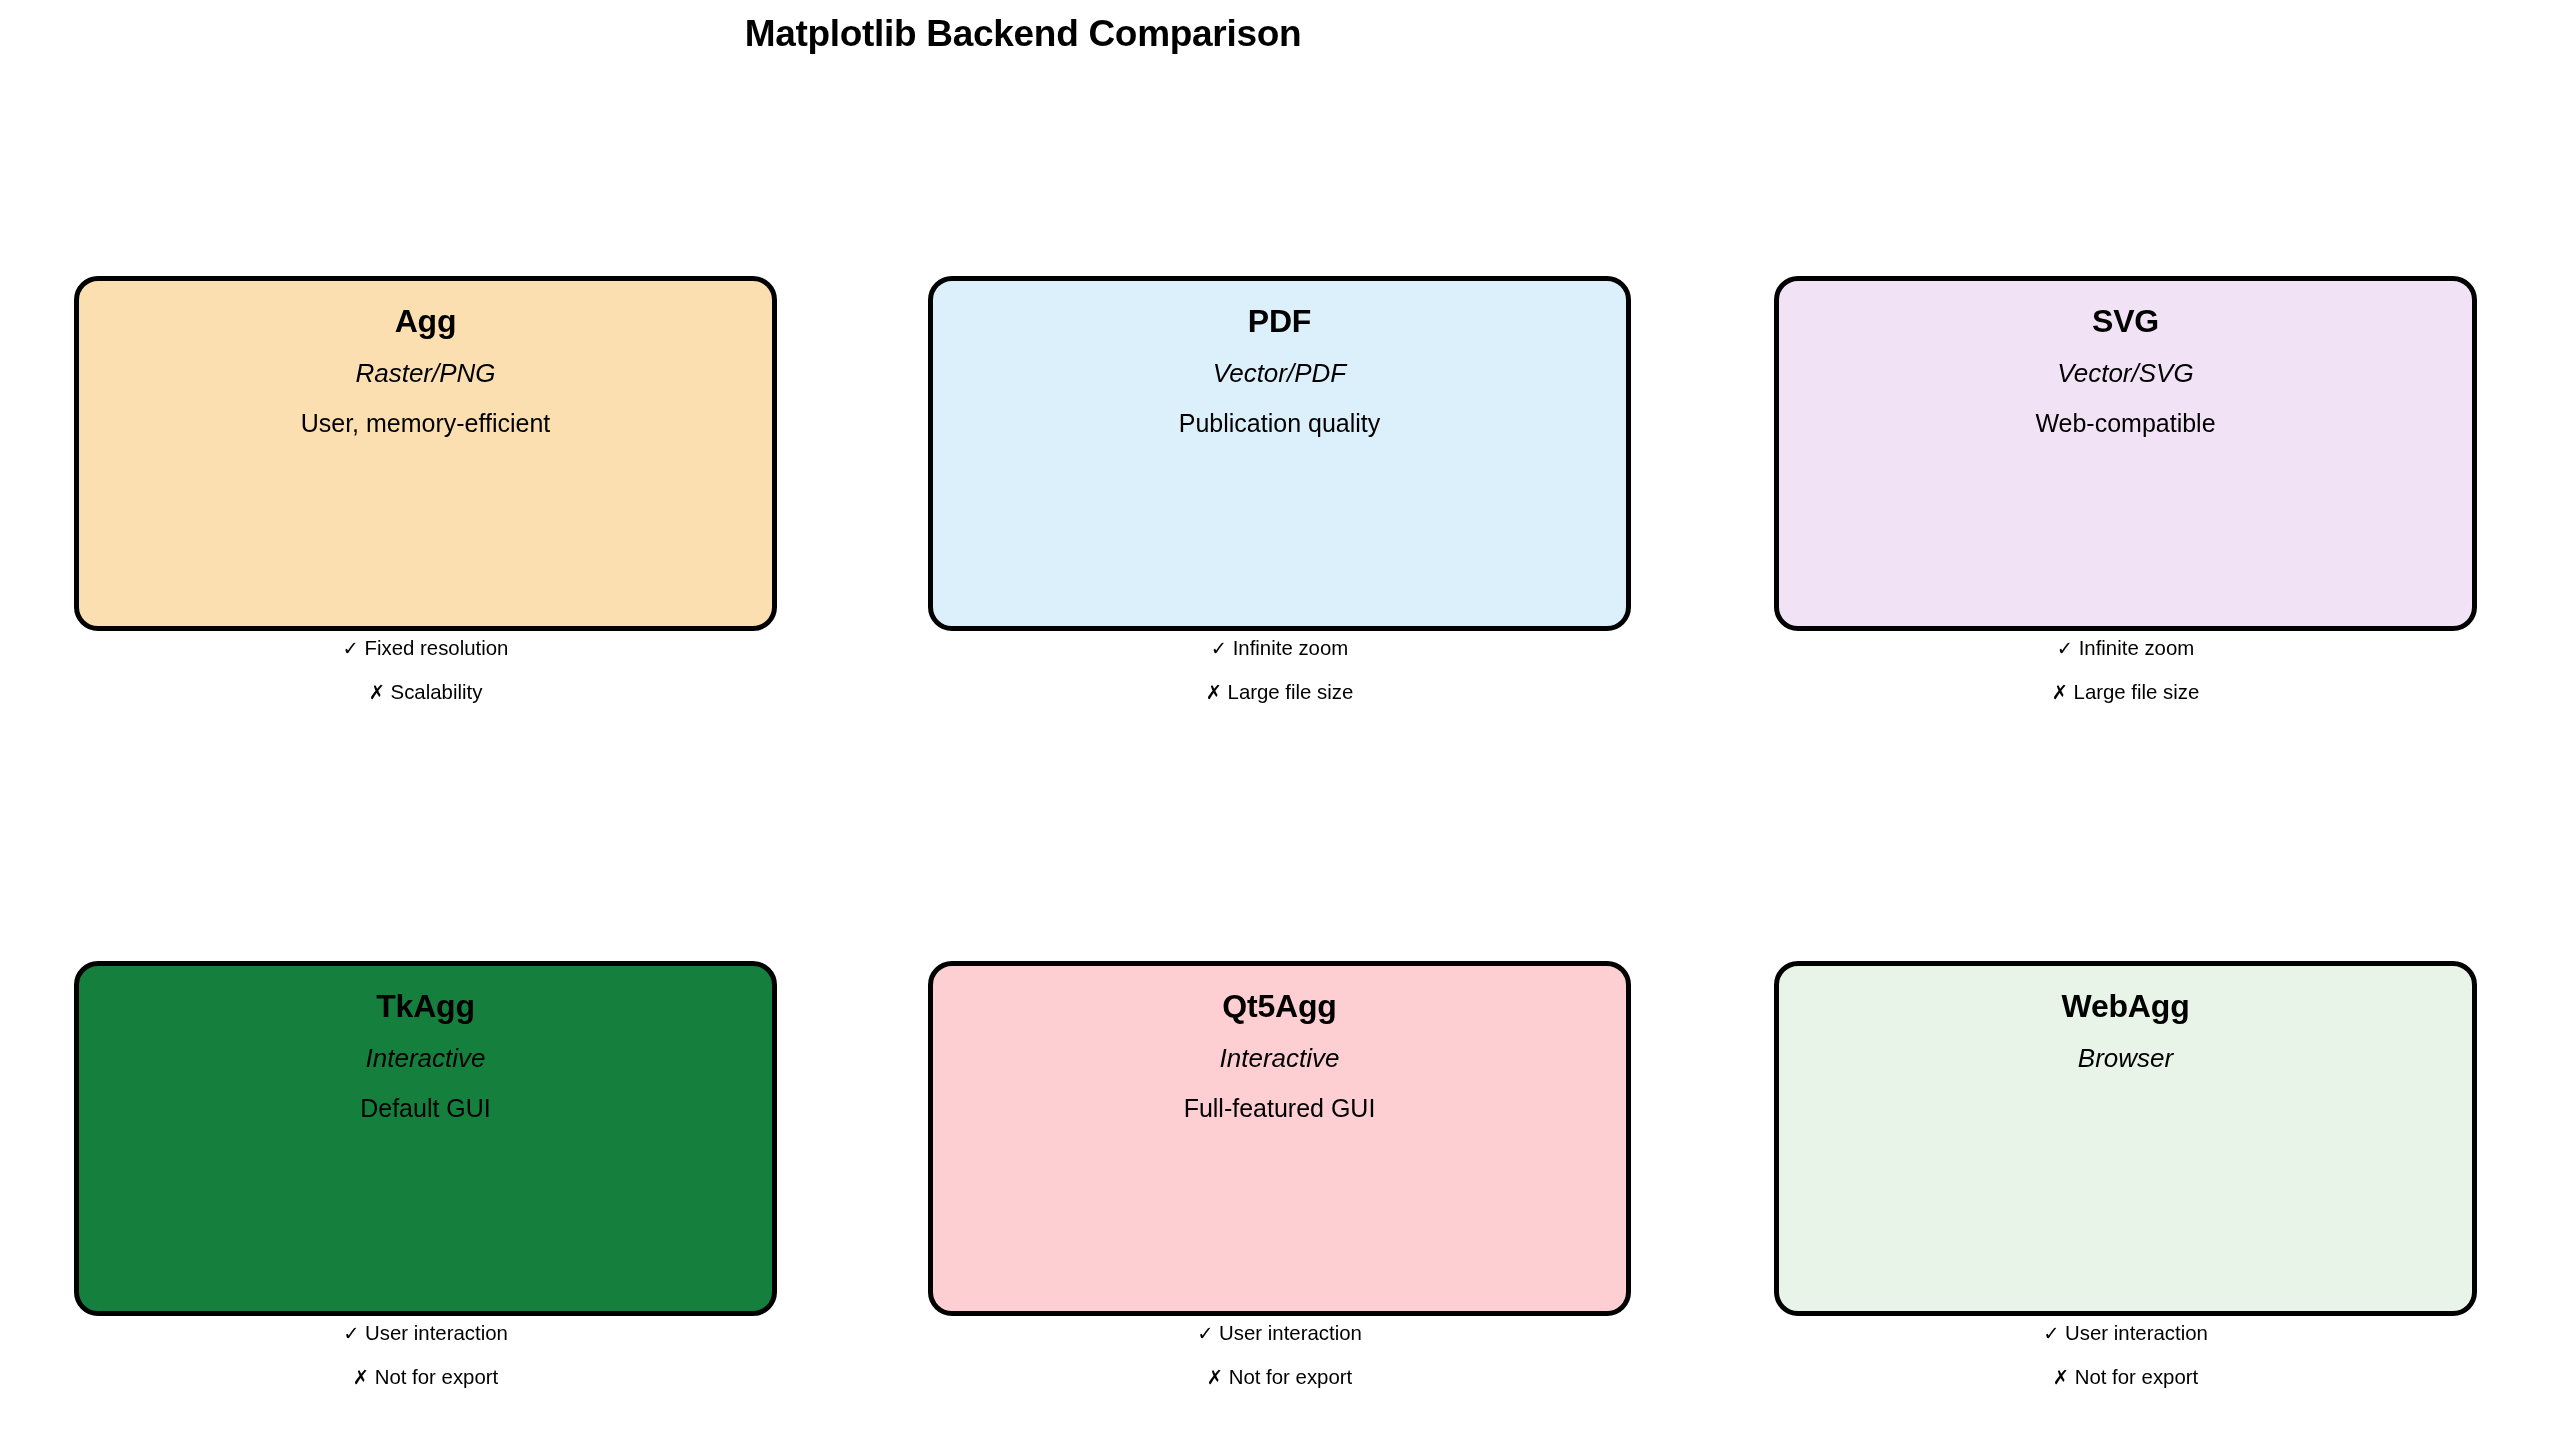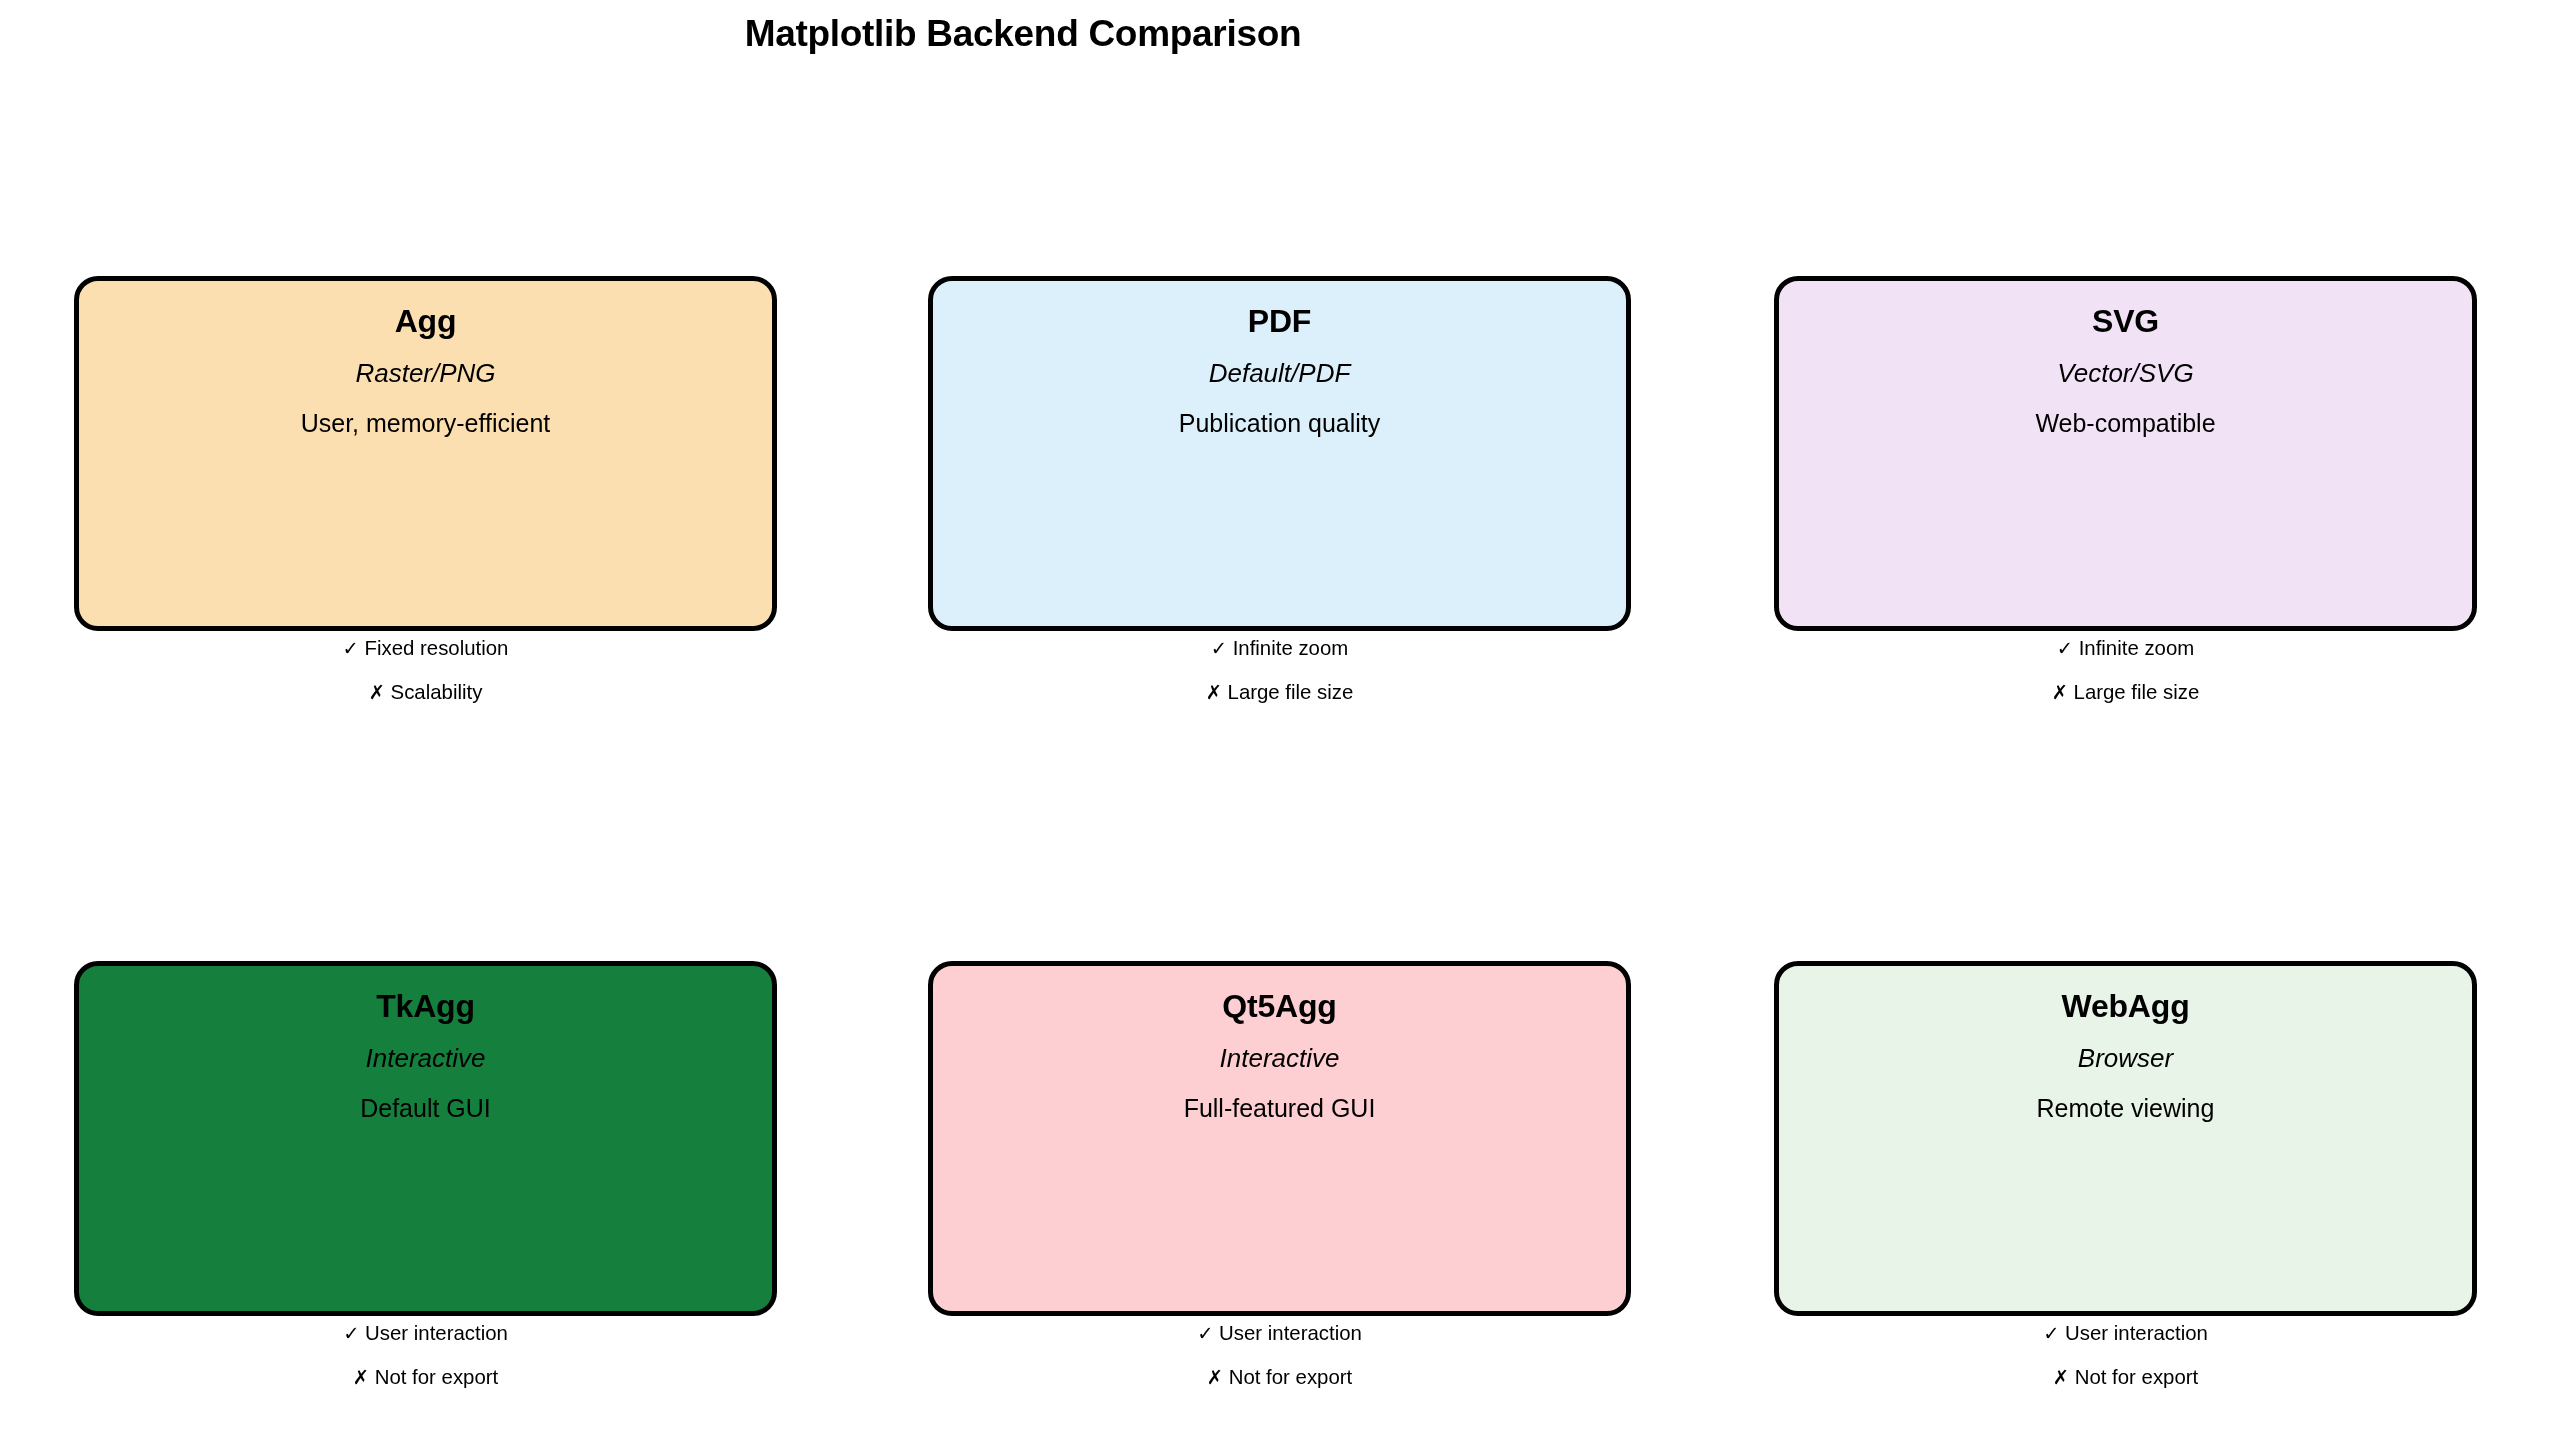--- a/index.html
+++ b/index.html
@@ -136,21 +136,21 @@
         <span class="note-mark con-mark">✗</span>
         <span class="note-text">Scalability</span>
       </span>
     </div>
   </div>
 
   <div class="backend-cell row-0 col-1">
     <div class="card" style="background-color: rgb(220, 240, 252); border-color: rgb(0, 0, 0);">
       <div class="card-inner">
         <div class="card-title">PDF</div>
-        <div class="card-type">Default/PDF</div>
+        <div class="card-type">Vector/PDF</div>
         <div class="card-desc">Publication quality</div>
       </div>
     </div>
     <div class="card-notes">
       <span class="note-line pro">
         <span class="note-mark">✓</span>
         <span class="note-text">Infinite zoom</span>
       </span>
       <span class="note-line con">
         <span class="note-mark con-mark">✗</span>
@@ -217,21 +217,20 @@
         <span class="note-text">Not for export</span>
       </span>
     </div>
   </div>
 
   <div class="backend-cell row-1 col-2">
     <div class="card" style="background-color: rgb(232, 244, 232); border-color: rgb(0, 0, 0);">
       <div class="card-inner">
         <div class="card-title">WebAgg</div>
         <div class="card-type">Browser</div>
-        <div class="card-desc">Remote viewing</div>
       </div>
     </div>
     <div class="card-notes">
       <span class="note-line pro">
         <span class="note-mark">✓</span>
         <span class="note-text">User interaction</span>
       </span>
       <span class="note-line con">
         <span class="note-mark con-mark">✗</span>
         <span class="note-text">Not for export</span>

